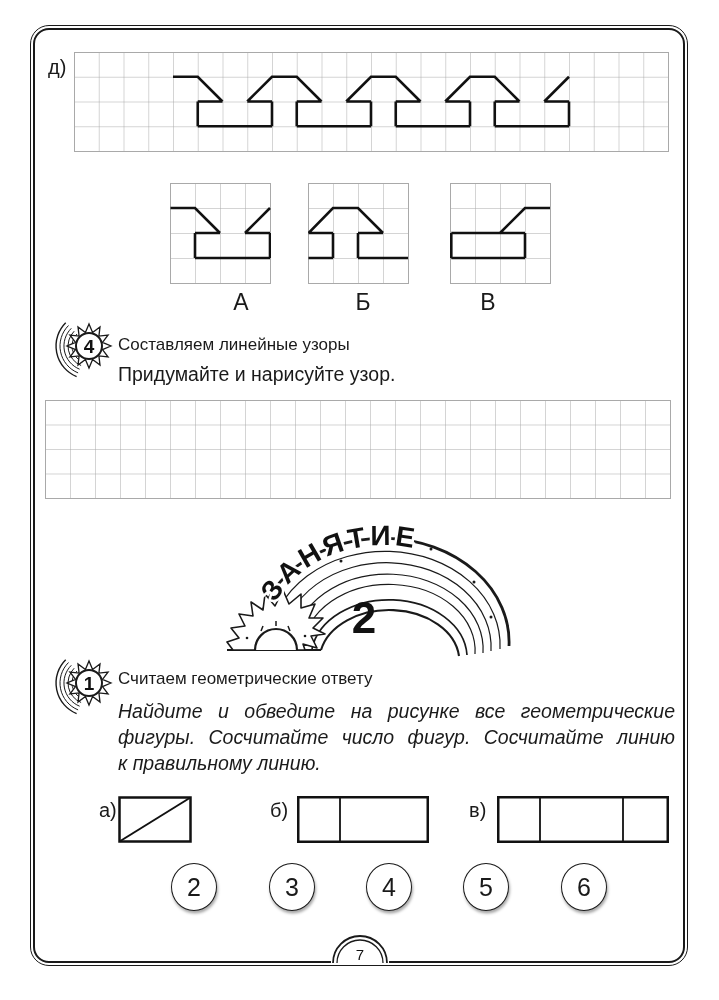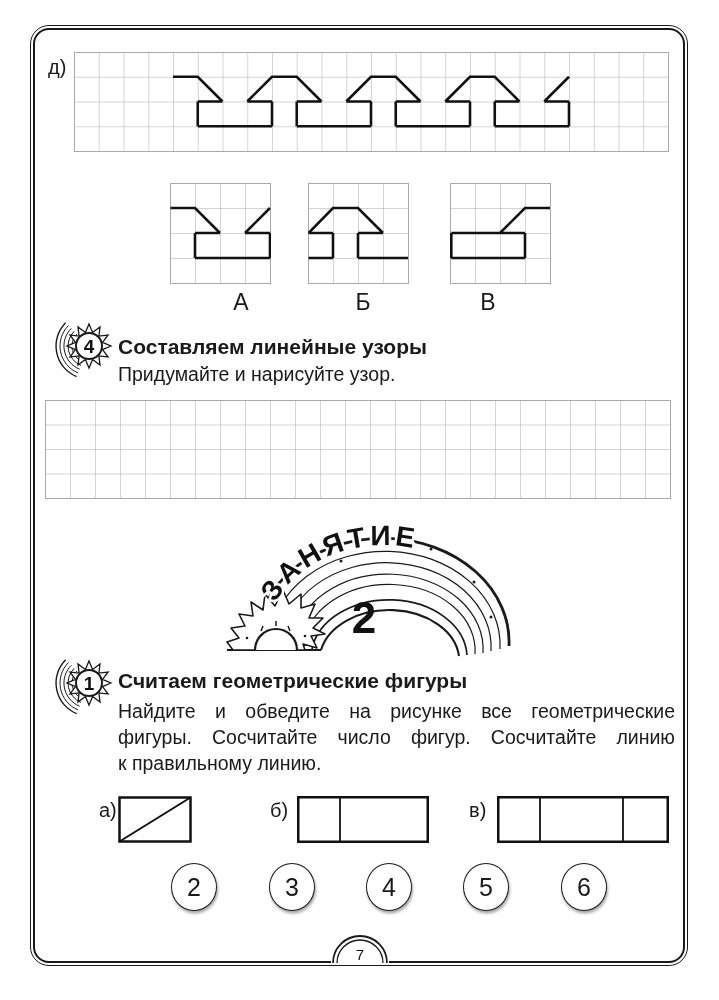--- a/index.html
+++ b/index.html
@@ -4,22 +4,22 @@
 <style>
   html,body{margin:0;padding:0;background:#fff;}
   #page{position:relative;width:719px;height:1000px;background:#fff;overflow:hidden;
         font-family:"Liberation Sans","DejaVu Sans",sans-serif;color:#1a1a1a;}
   .page-border{position:absolute;left:33px;top:28px;width:648px;height:931px;
         border:2.5px solid #1a1a1a;border-radius:16px;outline:1.2px solid #1a1a1a;
         outline-offset:2.5px;}
   .abs{position:absolute;}
   .part-label{font-size:20px;}
   .option-label{font-size:23px;text-align:center;width:30px;}
-  .sec-title{font-size:21px;font-weight:bold;white-space:nowrap;}
-  .sec-body{font-size:19.5px;line-height:26px;width:557px;}
+  .sec-title{font-size:17px;font-weight:normal;white-space:nowrap;}
+  .sec-body{font-size:19.5px;line-height:26px;width:557px;font-style:italic;}
   .body-line{display:block;text-align:justify;text-align-last:justify;}
   .body-line.last{text-align:left;text-align-last:left;}
   .fig-label{font-size:20px;}
   .answer-circle{position:absolute;width:44px;height:46px;border:1.6px solid #1a1a1a;
         border-radius:50%;background:#fff;box-shadow:1px 2.5px 3px rgba(0,0,0,.35);
         display:flex;align-items:center;justify-content:center;font-size:25px;}
   svg text{font-family:"Liberation Sans","DejaVu Sans",sans-serif;}
 </style>
 </head>
 <body>
@@ -138,21 +138,21 @@
       <path d="M40.6,40.8 A17 17 0 0 1 35,13" stroke-width="1"></path>
       <path d="M39.1,44.5 A21 21 0 0 1 32.2,10.2" stroke-width="1"></path>
       <path d="M37.6,48.2 A25 25 0 0 1 29.3,7.3" stroke-width="1"></path>
       <path d="M36.1,51.9 A29 29 0 0 1 26.5,4.5" stroke-width="1"></path>
       <path d="M34.6,55.6 A33 33 0 0 1 23.7,1.7" stroke-width="1.4"></path>
     </g>
     <polygon points="69,25 60.5,28.6 66.1,36 56.9,34.9 58,44.1 50.6,38.5 47,47 43.4,38.5 36,44.1 37.1,34.9 27.9,36 33.5,28.6 25,25 33.5,21.4 27.9,14 37.1,15.1 36,5.9 43.4,11.5 47,3 50.6,11.5 58,5.9 56.9,15.1 66.1,14 60.5,21.4" fill="#fff" stroke="#1a1a1a" stroke-width="1.3"></polygon>
     <circle cx="47" cy="25" r="13" fill="#fff" stroke="#1a1a1a" stroke-width="2"></circle>
     <text x="47" y="32" text-anchor="middle" font-size="19" font-weight="bold" fill="#111">1</text>
   </svg>
-  <div class="abs sec-title" style="left:118px;top:669px;">Считаем геометрические фигуры</div>
+  <div class="abs sec-title" style="left:118px;top:669px;">Считаем геометрические ответу</div>
   <div class="abs sec-body" style="left:118px;top:698px;">
     <span class="body-line">Найдите и обведите на рисунке все геометрические</span>
     <span class="body-line">фигуры. Сосчитайте число фигур. Сосчитайте линию</span>
     <span class="body-line last">к правильному линию.</span>
   </div>
 
   <div class="abs fig-label" style="left:99px;top:799px;">а)</div>
   <svg class="abs" style="left:118px;top:796px;" width="74" height="47" viewBox="0 0 74 47">
     <rect x="1.5" y="1.5" width="71" height="44" fill="none" stroke="#111" stroke-width="2.5"></rect>
     <path d="M1.5,45.5 L72.5,1.5" stroke="#111" stroke-width="2" fill="none"></path>

